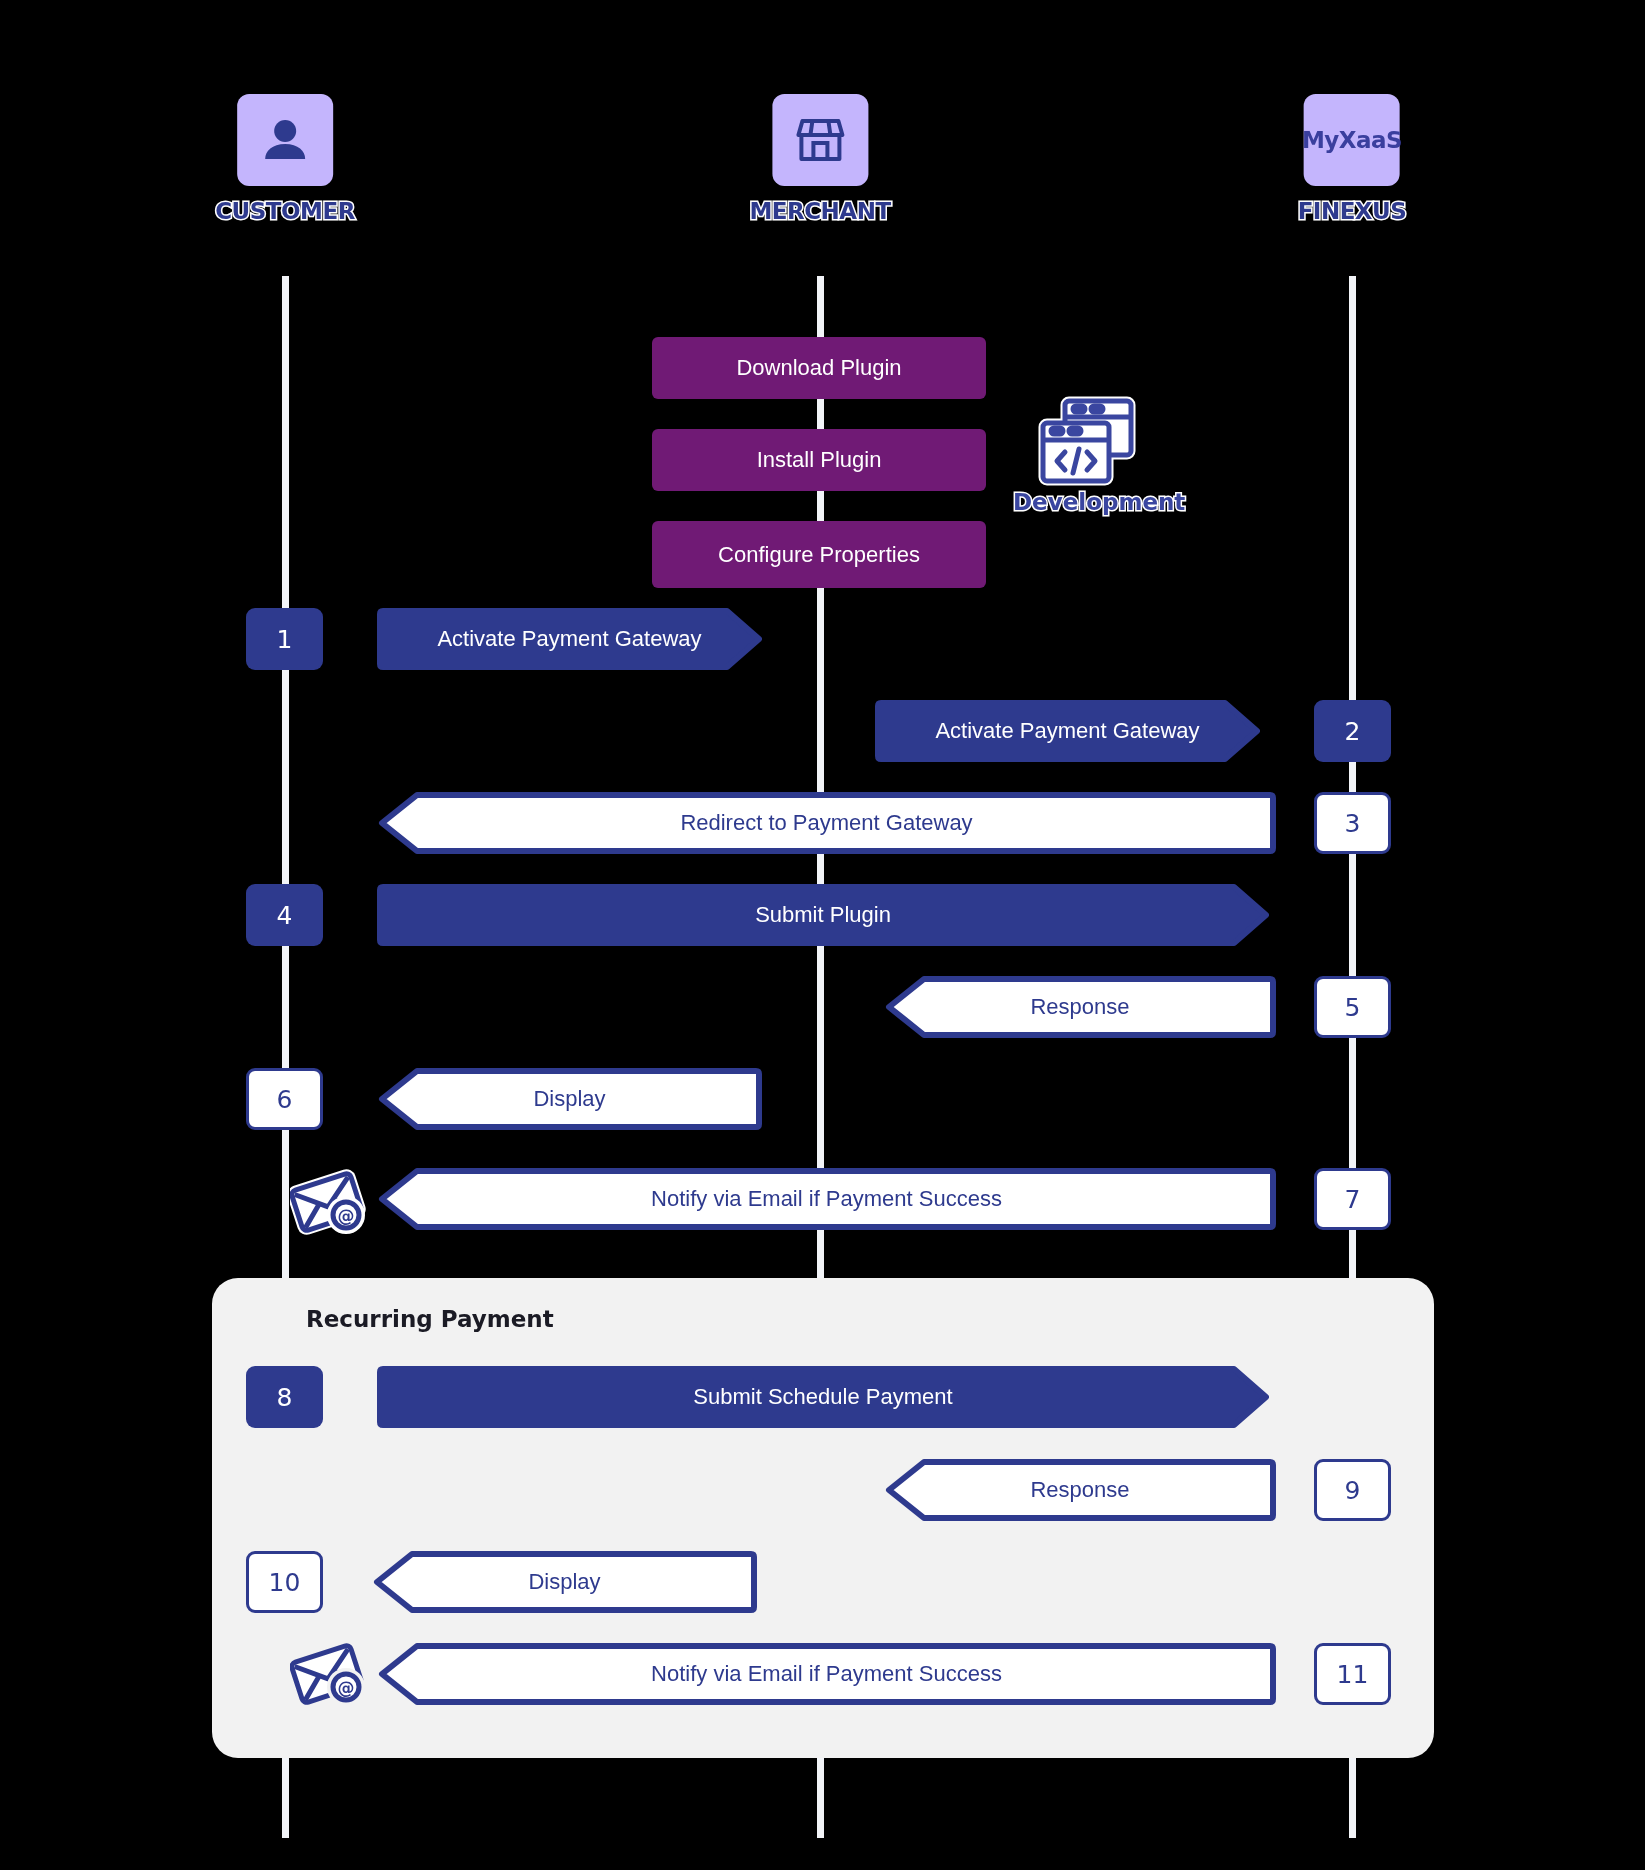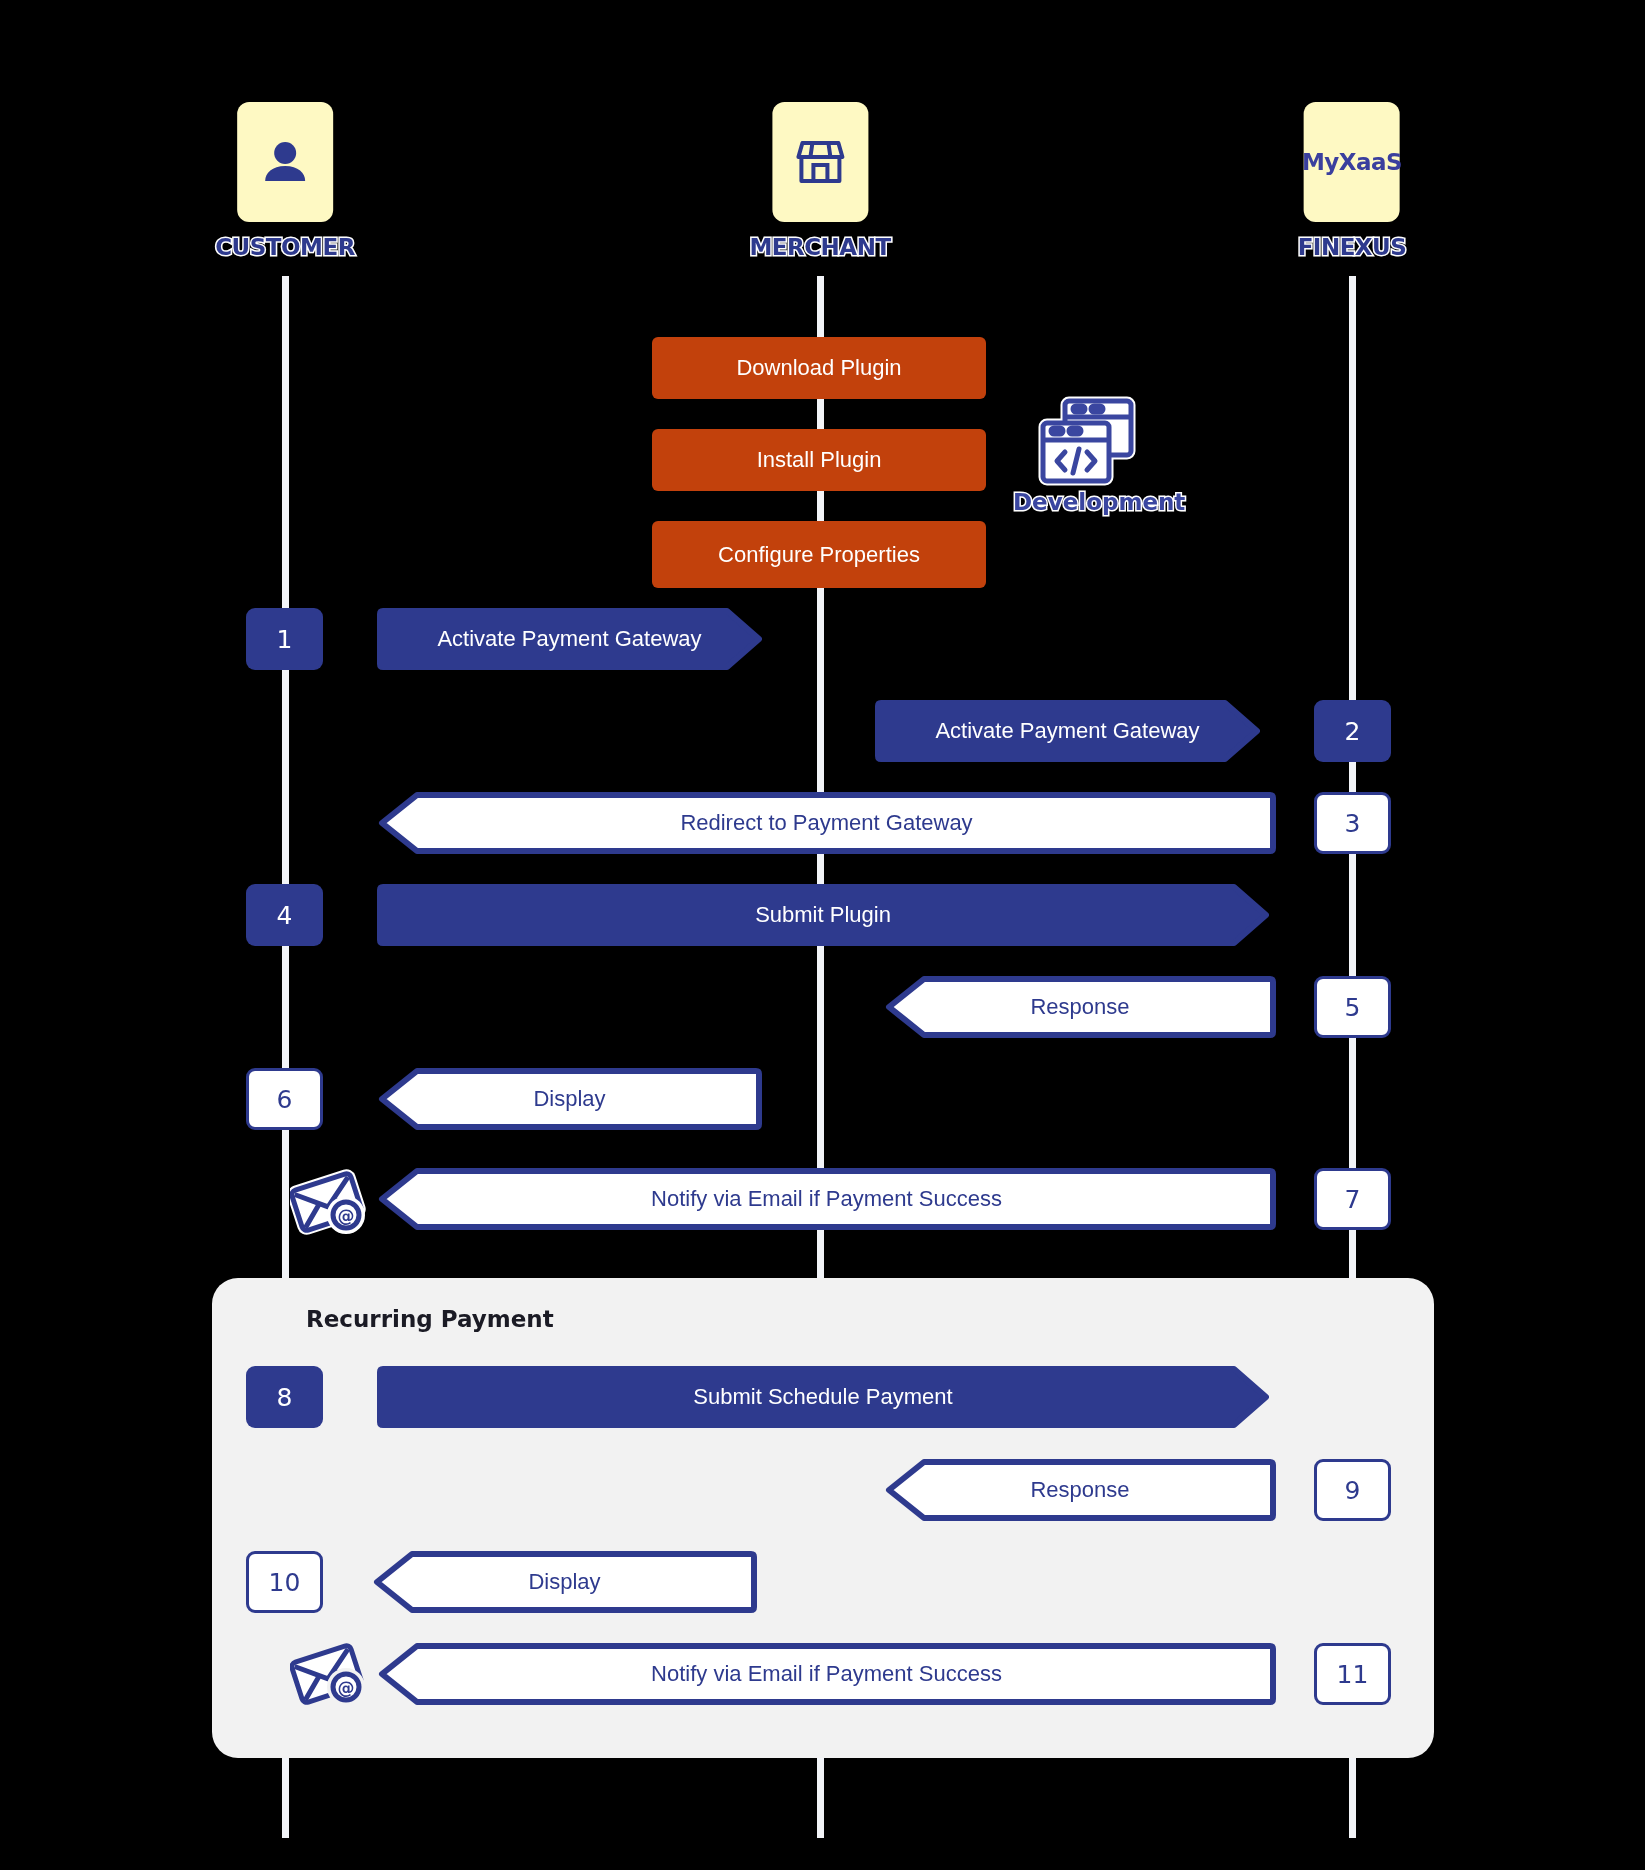--- a/index.html
+++ b/index.html
@@ -29,24 +29,24 @@
 
   
   .actor {
     position: absolute;
     z-index: 4;
     text-align: center;
     transform: translateX(-50%);
   }
   .actor-card {
     width: 96px;
-    height: 120px;
+    height: 92px;
     border-radius: 12px;
-    background: #fef9c3;
-    margin: 8px auto;
+    background: #c4b5fd;
+    margin: 0 auto;
     display: flex;
     align-items: center;
     justify-content: center;
   }
   .actor-card svg { display: block; }
   .actor-label {
     margin-top: 12px;
     font-family: "DejaVu Sans", sans-serif;
     font-weight: 700;
     font-size: 23px;
@@ -83,21 +83,21 @@
     font-weight: 700;
     color: #1b1b25;
     font-family: "DejaVu Sans", sans-serif;
     z-index: 5;
   }
 
   
   .procbox {
     position: absolute;
     z-index: 3;
-    background: #c2410c;
+    background: #701a75;
     border-radius: 6px;
     color: #ffffff;
     font-size: 22px;
     display: flex;
     align-items: center;
     justify-content: center;
     text-align: center;
   }
 
   

